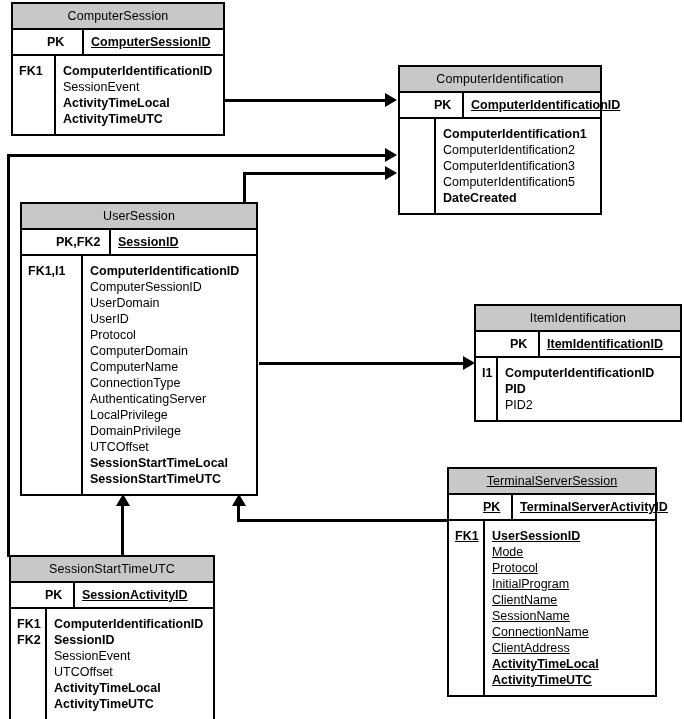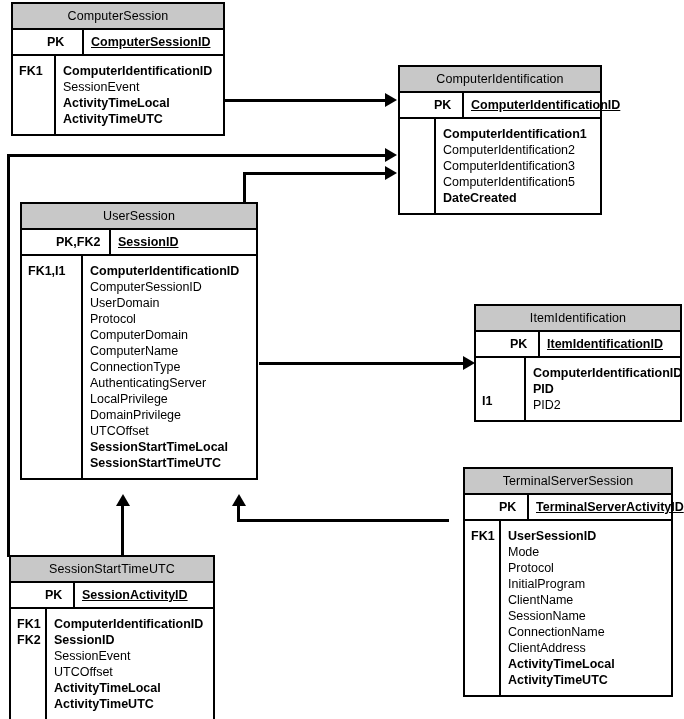--- a/index.html
+++ b/index.html
@@ -193,20 +193,21 @@
         <span class="pk-field">SessionID</span>
       </div>
     </div>
     <div class="attr-row">
       <div class="key-col key-lines" style="width:59px;">FK1,I1</div>
       <div class="div-line"></div>
       <div class="field-col">
           <div class="attr bold">ComputerIdentificationID</div>
           <div class="attr norm">ComputerSessionID</div>
           <div class="attr norm">UserDomain</div>
+          <div class="attr norm">UserID</div>
           <div class="attr norm">Protocol</div>
           <div class="attr norm">ComputerDomain</div>
           <div class="attr norm">ComputerName</div>
           <div class="attr norm">ConnectionType</div>
           <div class="attr norm">AuthenticatingServer</div>
           <div class="attr norm">LocalPrivilege</div>
           <div class="attr norm">DomainPrivilege</div>
           <div class="attr norm">UTCOffset</div>
           <div class="attr bold">SessionStartTimeLocal</div>
           <div class="attr bold">SessionStartTimeUTC</div>
@@ -217,31 +218,31 @@
   <div class="entity" style="left:474px; top:304px; width:208px;">
     <div class="entity-title">ItemIdentification</div>
     <div class="pk-row">
       <div class="key-col" style="width:34px;">PK</div>
       <div class="div-line"></div>
       <div class="field-col">
         <span class="pk-field">ItemIdentificationID</span>
       </div>
     </div>
     <div class="attr-row">
-      <div class="key-col key-lines" style="width:48px; padding-top:35px;">I1</div>
+      <div class="key-col key-lines" style="width:20px; padding-top:7px;">I1</div>
       <div class="div-line"></div>
       <div class="field-col">
           <div class="attr bold">ComputerIdentificationID</div>
           <div class="attr bold">PID</div>
           <div class="attr norm">PID2</div>
         </div>
     </div>
   </div>
 
-  <div class="entity" style="left:463px; top:467px; width:210px;">
+  <div class="entity" style="left:447px; top:467px; width:210px;text-decoration:underline;">
     <div class="entity-title">TerminalServerSession</div>
     <div class="pk-row">
       <div class="key-col" style="width:34px;">PK</div>
       <div class="div-line"></div>
       <div class="field-col">
         <span class="pk-field">TerminalServerActivityID</span>
       </div>
     </div>
     <div class="attr-row">
       <div class="key-col key-lines" style="width:34px;">FK1</div>

